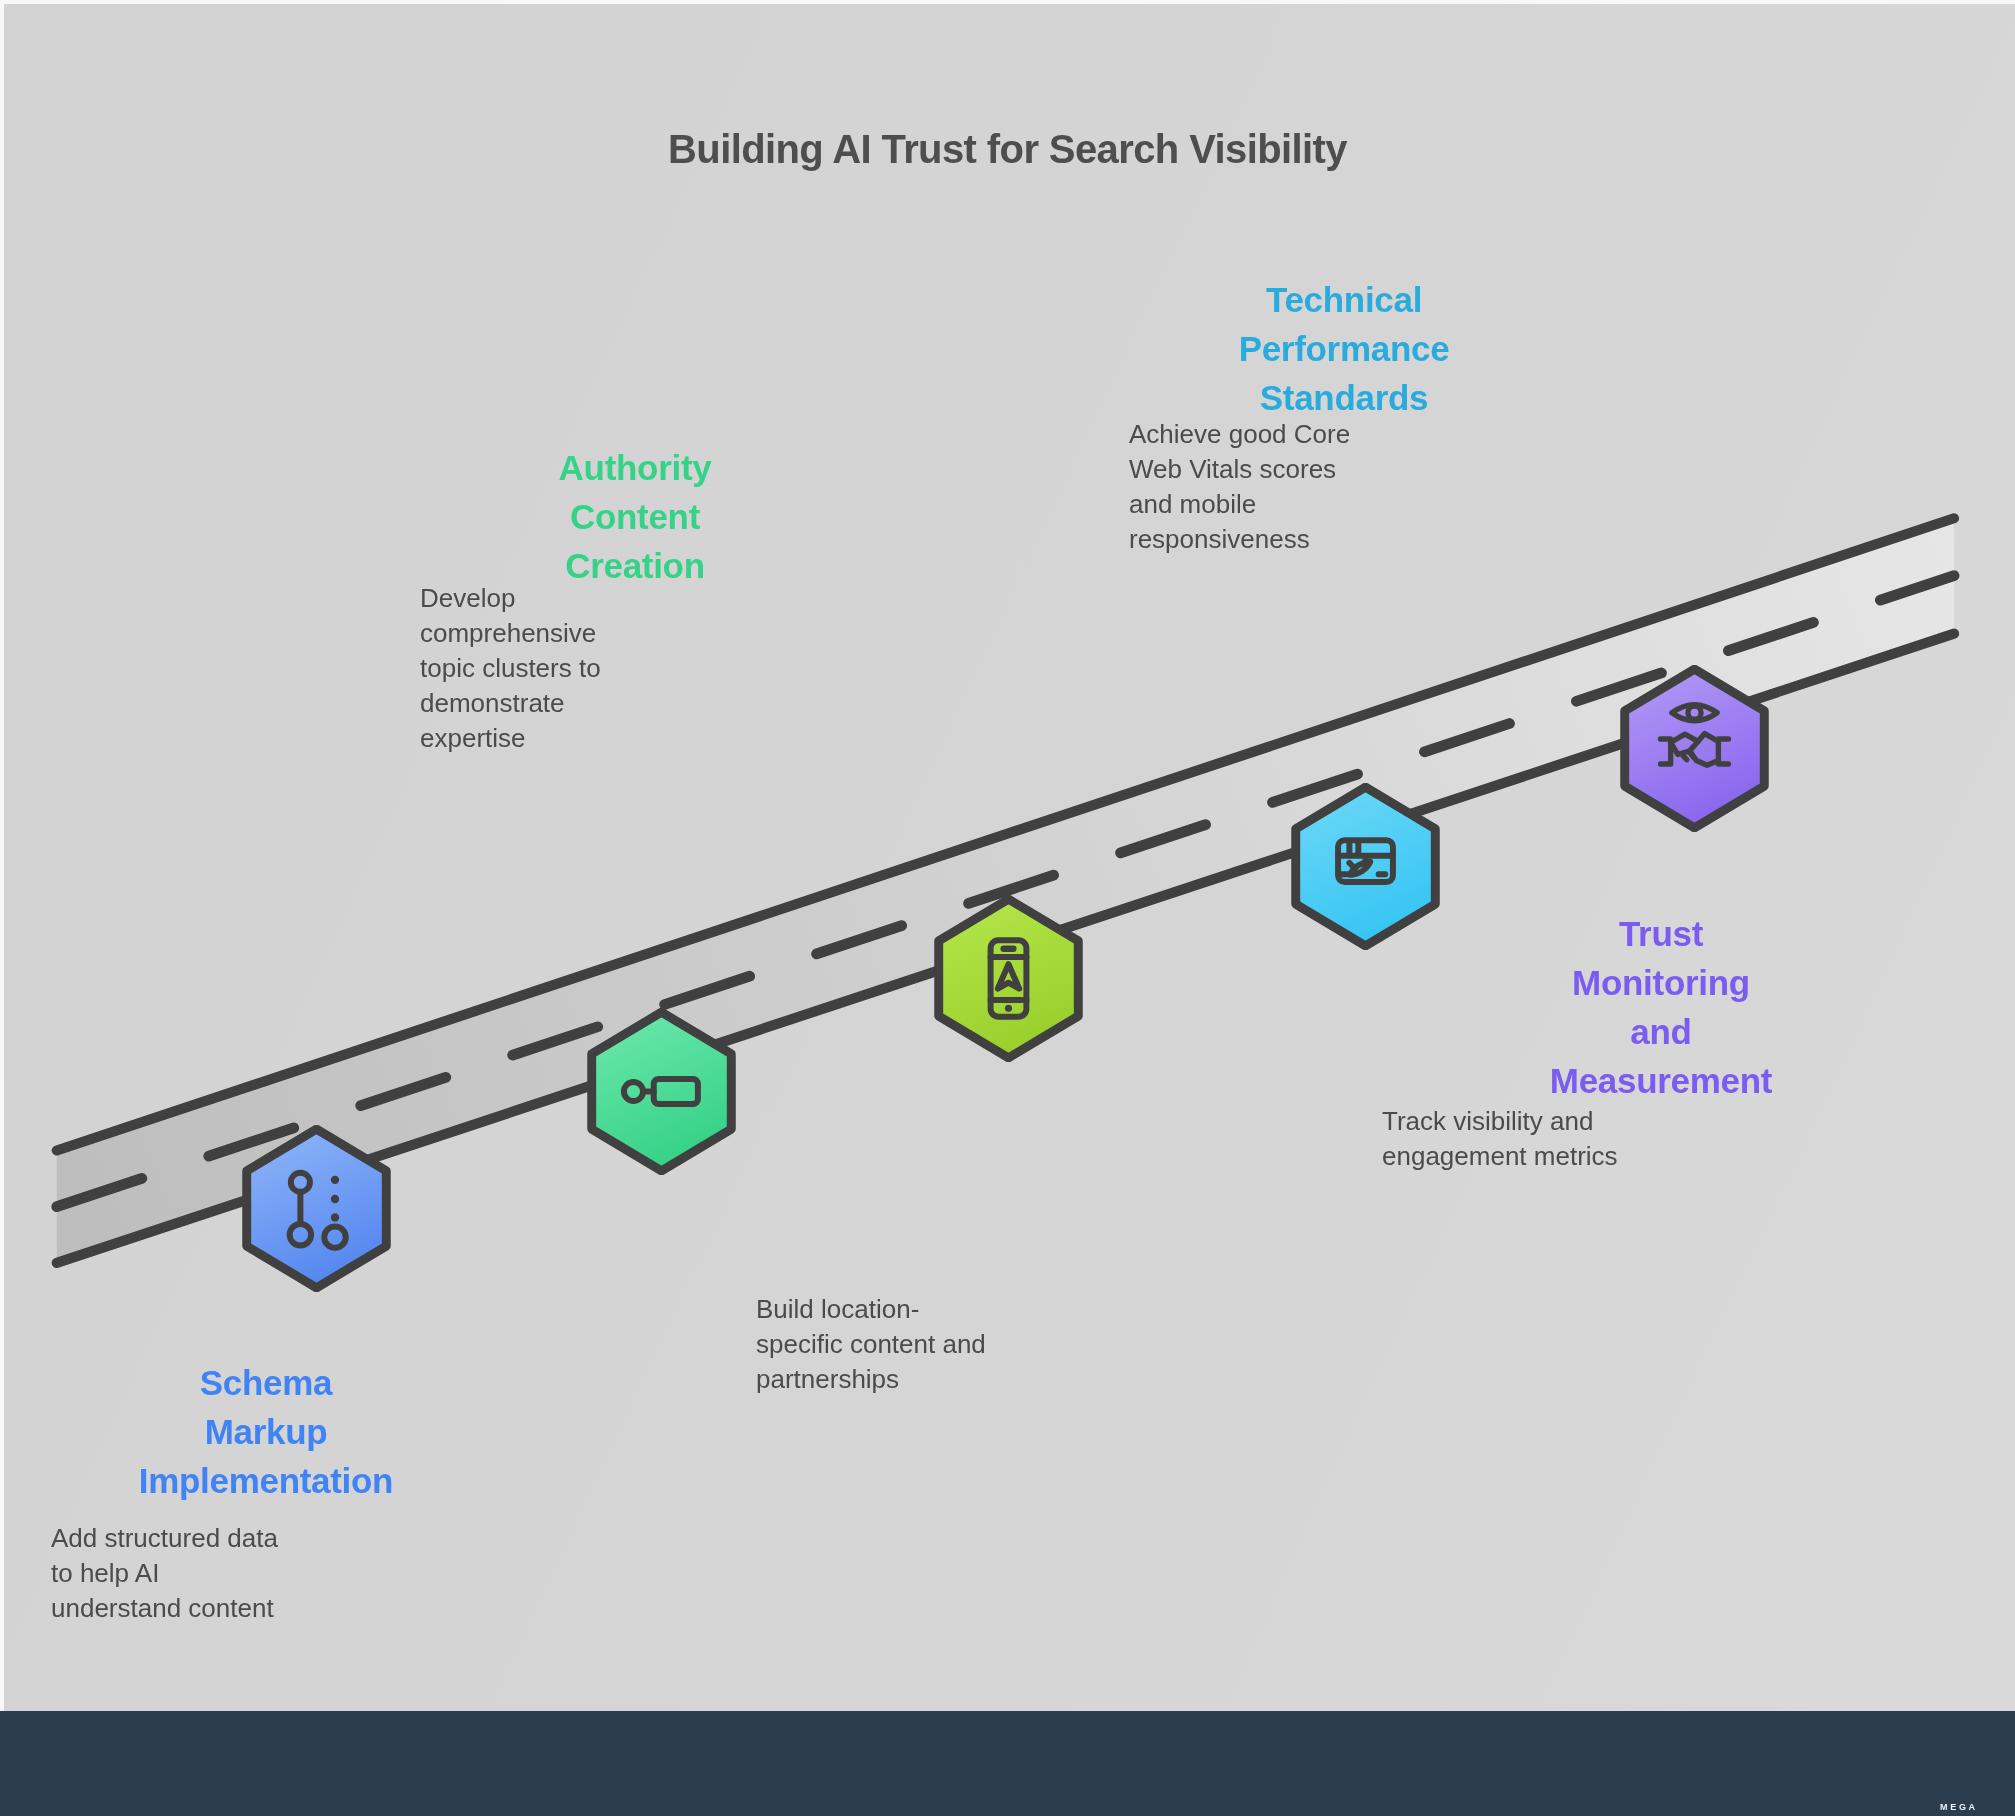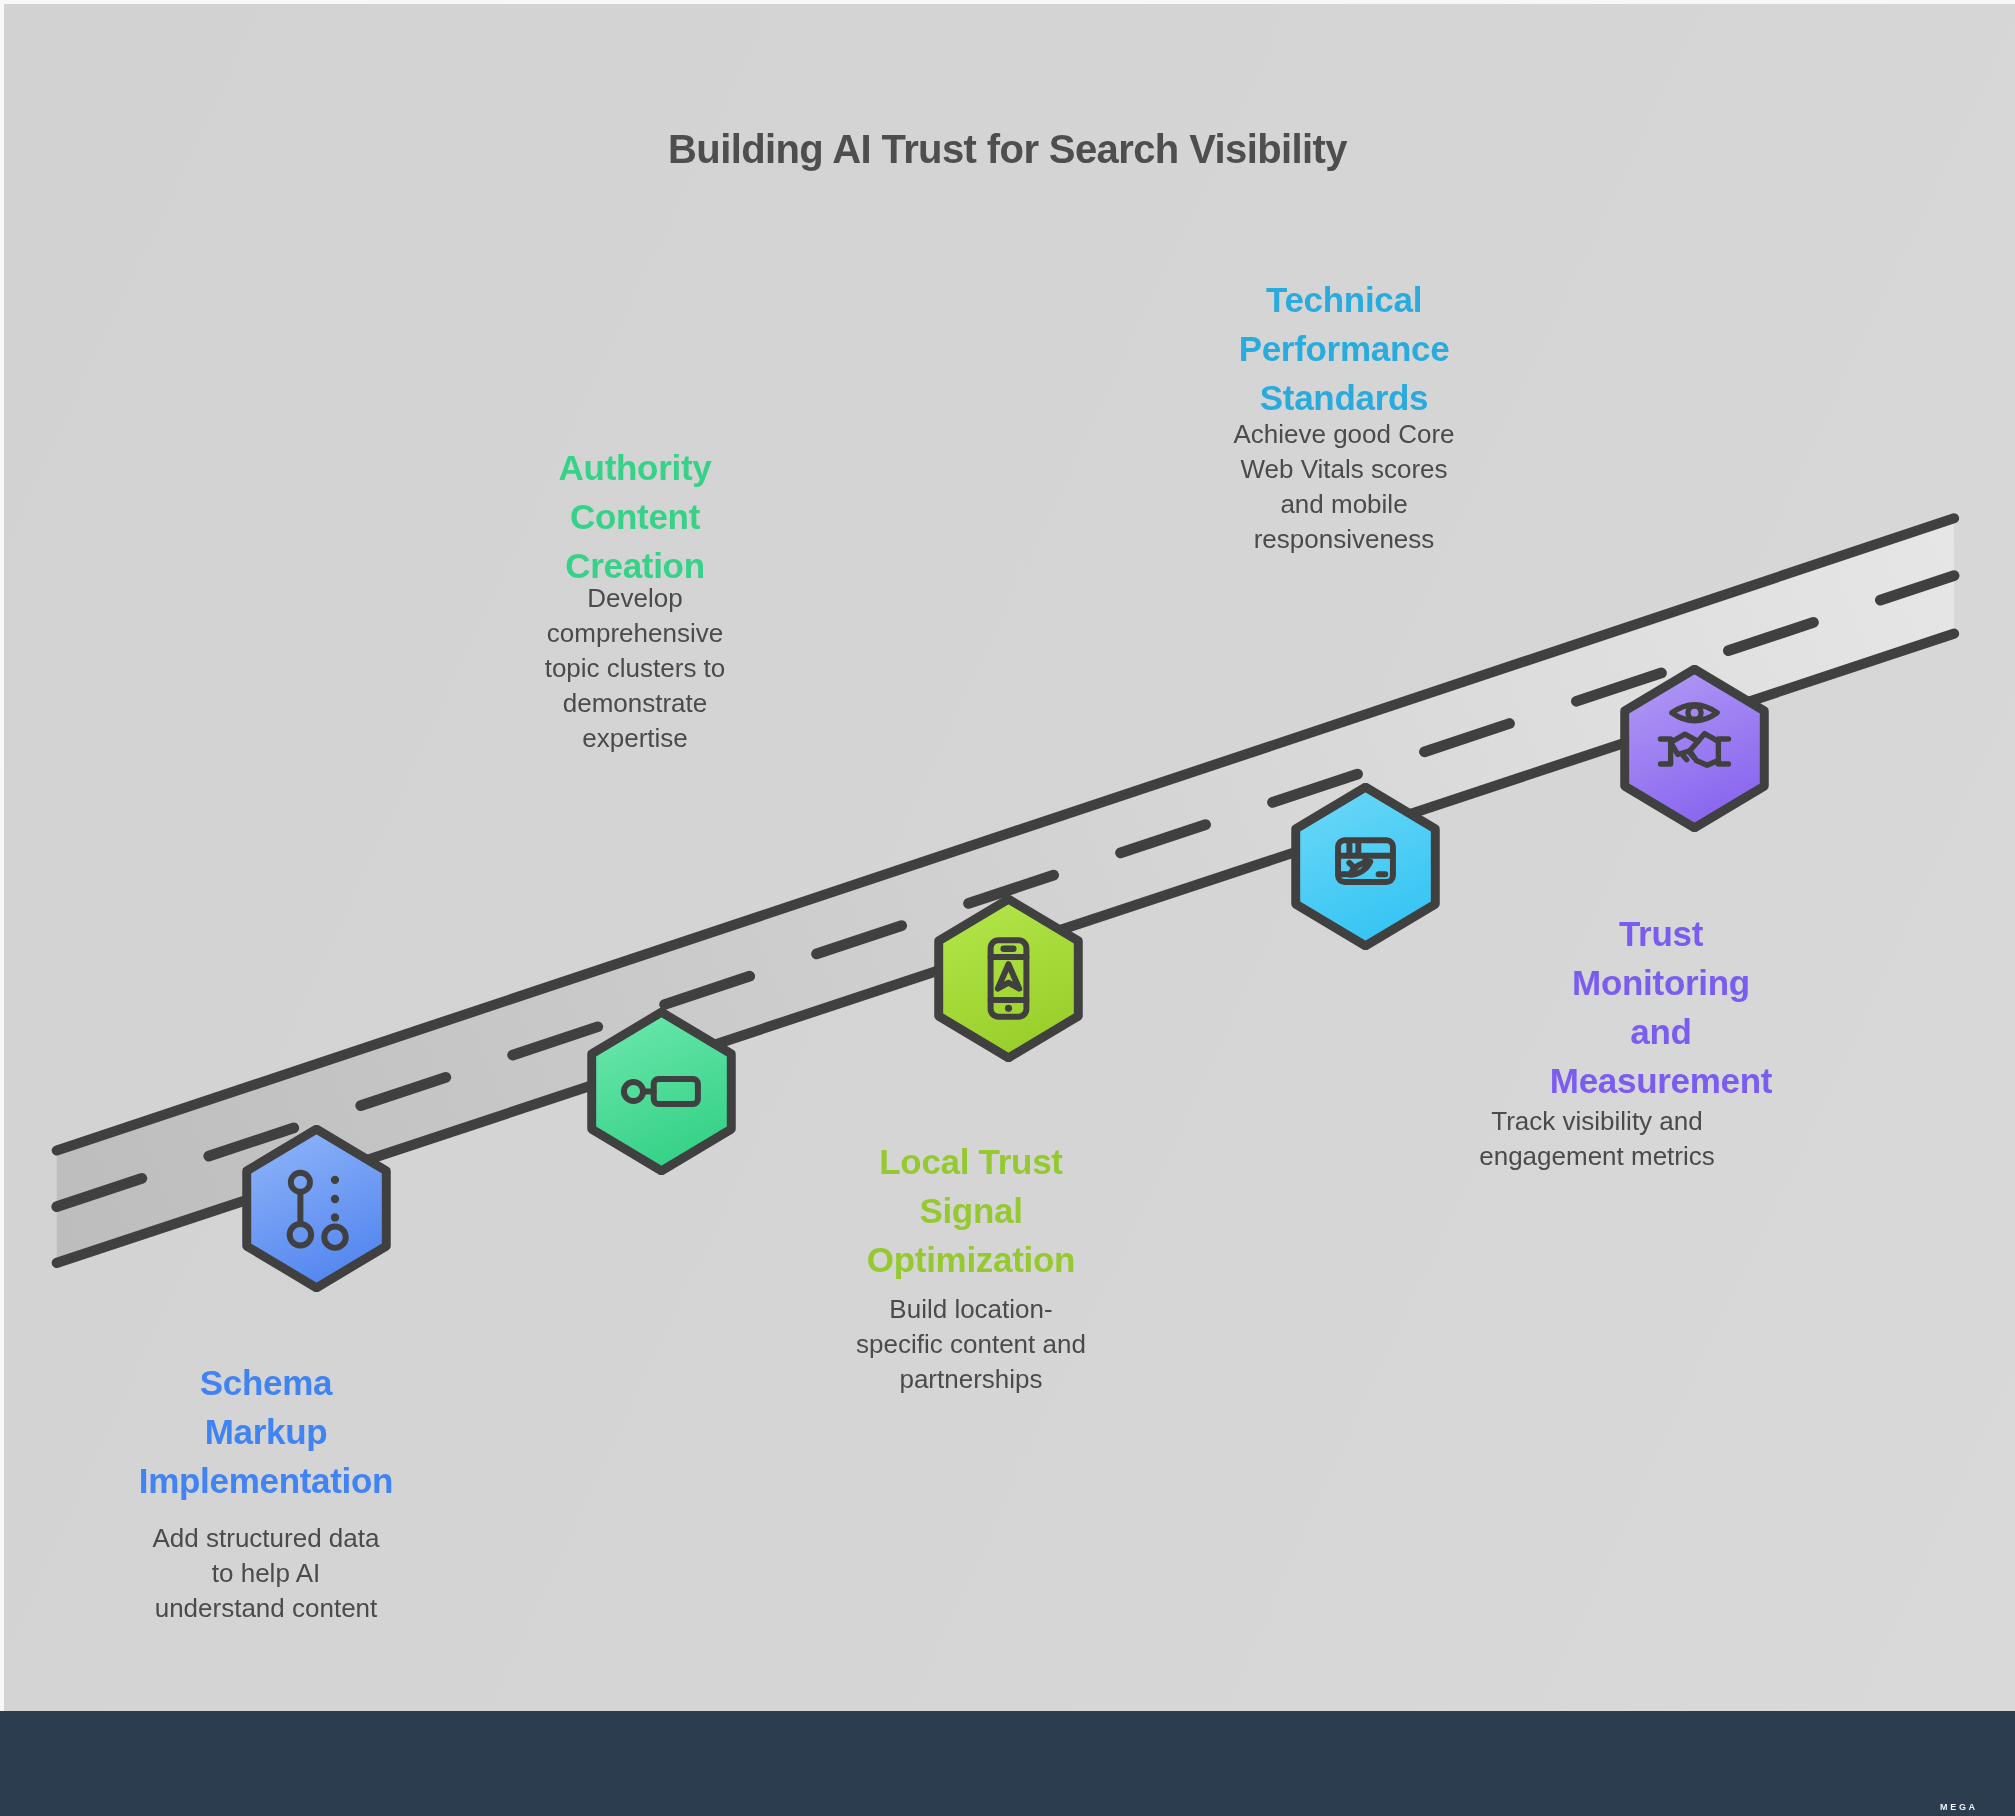--- a/index.html
+++ b/index.html
@@ -6,21 +6,21 @@
   .stage{position:relative;width:2015px;height:1817px;overflow:hidden;
          font-family:"Liberation Sans", sans-serif;background:#f8f8f8;}
   .gray-area{position:absolute;left:3.6px;top:3.6px;width:2011px;height:1708px;
          background:linear-gradient(115deg,#d2d2d2 0%,#d5d5d5 55%,#d9d9d9 100%);}
   .road-svg{position:absolute;left:0;top:0;}
   .page-title{position:absolute;left:0;top:127px;width:2015px;text-align:center;
          font-size:40px;font-weight:bold;letter-spacing:-0.6px;color:#4e4e4e;}
   .hex{position:absolute;width:157px;height:167px;}
   .step-title{position:absolute;width:430px;text-align:center;white-space:pre-line;
          font-size:35px;font-weight:bold;line-height:49px;letter-spacing:-0.3px;margin-top:16px;}
-  .step-desc{position:absolute;width:430px;text-align:center;white-space:pre-line;
+  .step-desc{position:absolute;width:430px;text-align:left;white-space:pre-line;
          font-size:26px;line-height:35px;color:#4b4b4b;}
   .t1{color:#4083f4;} .t2{color:#35d287;} .t3{color:#95c930;} .t4{color:#29abdd;} .t5{color:#7b5cf1;}
   .pos-title-1{left:51px;top:1342px;}   .pos-desc-1{left:51px;top:1521px;}
   .pos-title-2{left:420px;top:427px;}   .pos-desc-2{left:420px;top:581px;}
   .pos-title-3{left:756px;top:1121px;} .pos-desc-3{left:756px;top:1292px;}
   .pos-title-4{left:1129px;top:259px;}  .pos-desc-4{left:1129px;top:417px;}
   .pos-title-5{left:1446px;top:893px;} .pos-desc-5{left:1382px;top:1104px;}
   .hex1{left:238px;top:1125px;} .hex2{left:583px;top:1008px;} .hex3{left:930px;top:895px;}
   .hex4{left:1287px;top:783px;} .hex5{left:1616px;top:665px;}
   .footer-bar{position:absolute;left:0;top:1711px;width:2015px;height:105px;background:#2c3d4f;}
@@ -151,23 +151,20 @@
 
   <div class="step-title t2 pos-title-2">Authority
 Content
 Creation</div>
   <div class="step-desc pos-desc-2">Develop
 comprehensive
 topic clusters to
 demonstrate
 expertise</div>
 
-  <div class="step-title t3 pos-title-3">Local Trust
-Signal
-Optimization</div>
   <div class="step-desc pos-desc-3">Build location-
 specific content and
 partnerships</div>
 
   <div class="step-title t4 pos-title-4">Technical
 Performance
 Standards</div>
   <div class="step-desc pos-desc-4">Achieve good Core
 Web Vitals scores
 and mobile

